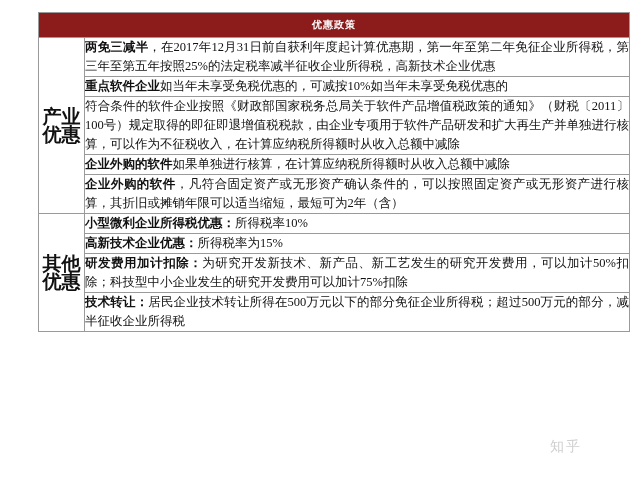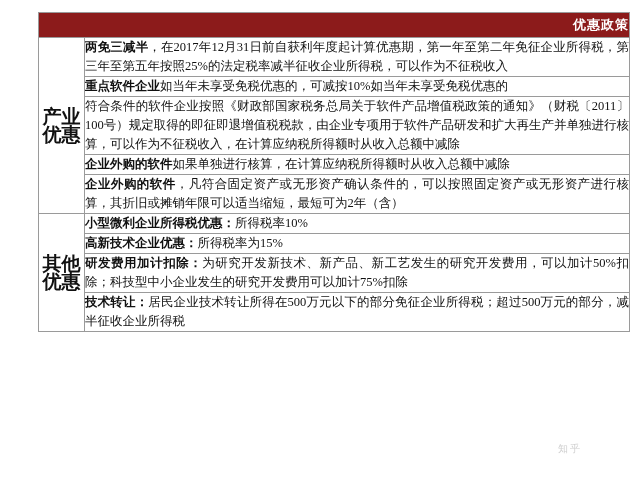--- a/index.html
+++ b/index.html
@@ -30,23 +30,23 @@
     table-layout: fixed;
   }
   table.policy td {
     border: 1px solid #9a9a9a;
     vertical-align: middle;
     padding: 0;
   }
   .hdr {
     background: #8c1b1b;
     color: #ffffff;
-    text-align: right;
+    text-align: center;
     font-weight: bold;
-    font-size: 13px;
+    font-size: 10px;
     height: 24px;
     letter-spacing: 1px;
   }
   .cat {
     width: 46px;
     text-align: center;
     font-weight: bold;
     font-size: 19px;
     line-height: 18px;
     color: #111;
@@ -58,21 +58,21 @@
     text-align: justify;
     color: #111111;
   }
   .b {
     font-weight: bold;
   }
   .watermark {
     position: absolute;
     right: 58px;
     bottom: 24px;
-    font-size: 10px;
+    font-size: 14px;
     color: #cfcfcf;
     letter-spacing: 2px;
     font-family: "Liberation Sans", sans-serif;
     pointer-events: none;
     margin-top: 31px;
   }
 </style>
 </head>
 <body>
 
@@ -87,21 +87,21 @@
       <tr>
         <td class="hdr" colspan="2">优惠政策</td>
       </tr>
 
       <tr>
         <td class="cat" rowspan="5">
           <div>产业</div>
           <div>优惠</div>
         </td>
         <td class="cell">
-          <span class="b">两免三减半</span><span>，在2017年12月31日前自获利年度起计算优惠期，第一年至第二年免征企业所得税，第三年至第五年按照25%的法定税率减半征收企业所得税，可以作为不征税收入</span>
+          <span class="b">两免三减半</span><span>，在2017年12月31日前自获利年度起计算优惠期，第一年至第二年免征企业所得税，第三年至第五年按照25%的法定税率减半征收企业所得税，高新技术企业优惠</span>
         </td>
       </tr>
 
       <tr>
         <td class="cell">
           <span class="b">重点软件企业</span><span>如当年未享受免税优惠的，可减按10%如当年未享受免税优惠的</span>
         </td>
       </tr>
 
       <tr>

